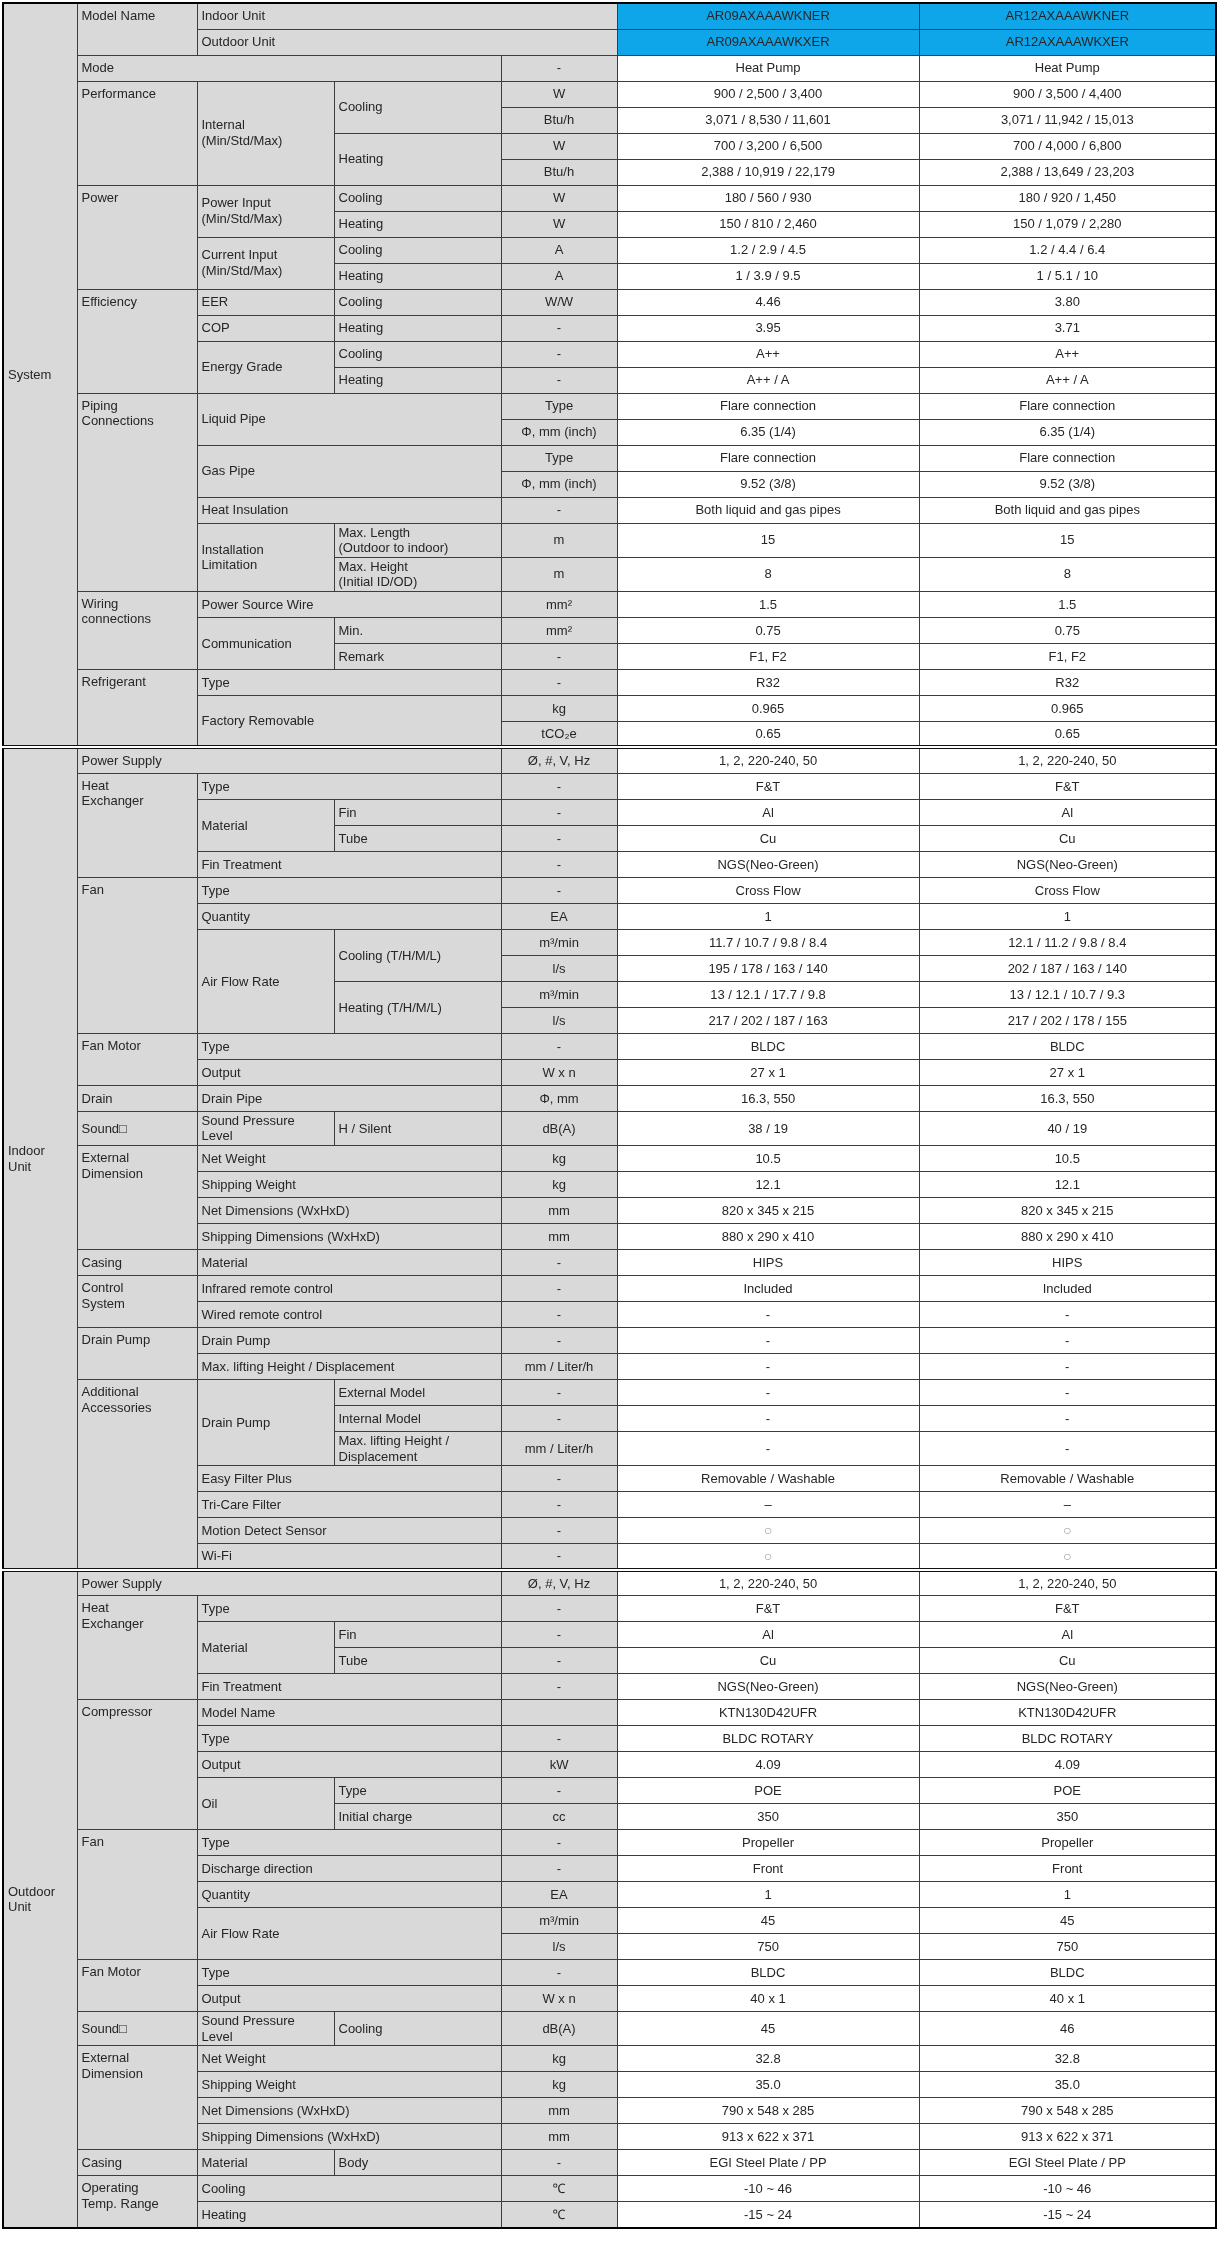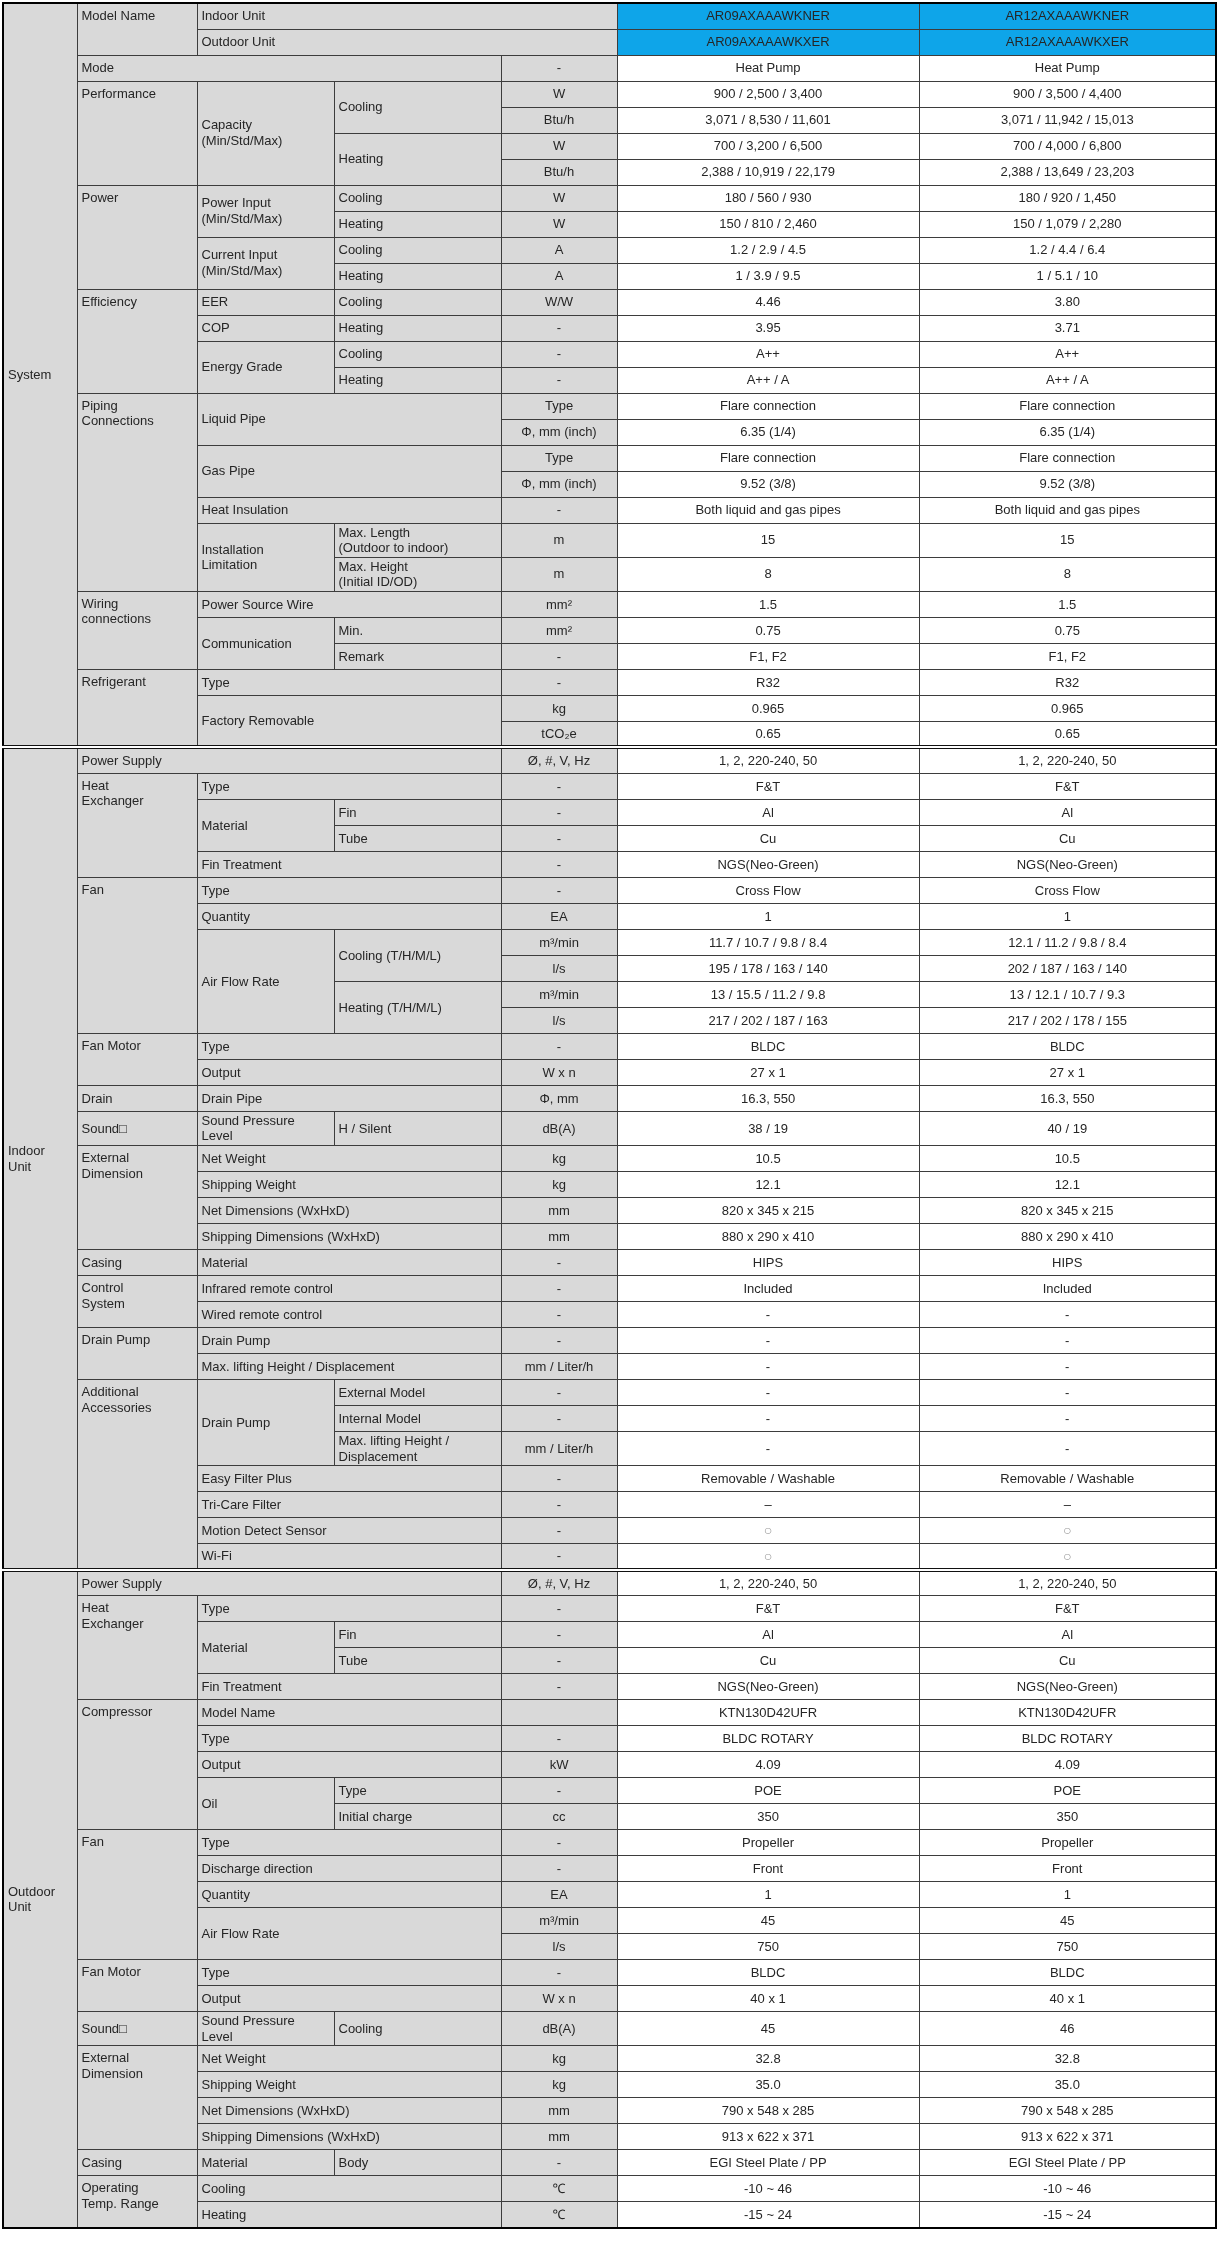--- a/index.html
+++ b/index.html
@@ -44,21 +44,21 @@
           <td class="cell-v shade">AR12AXAAAWKXER</td>
         </tr>
         <tr>
           <td colspan="3" class="cell-b">Mode</td>
           <td class="cell-u">-</td>
           <td class="cell-v">Heat Pump</td>
           <td class="cell-v">Heat Pump</td>
         </tr>
         <tr>
           <td rowspan="4" class="cell-b va-top">Performance</td>
-          <td rowspan="4" class="cell-c">Capacity
+          <td rowspan="4" class="cell-c">Internal
 (Min/Std/Max)</td>
           <td rowspan="2" class="cell-d">Cooling</td>
           <td class="cell-u">W</td>
           <td class="cell-v">900 / 2,500 / 3,400</td>
           <td class="cell-v">900 / 3,500 / 4,400</td>
         </tr>
         <tr>
           <td class="cell-u">Btu/h</td>
           <td class="cell-v">3,071 / 8,530 / 11,601</td>
           <td class="cell-v">3,071 / 11,942 / 15,013</td>
@@ -272,21 +272,21 @@
           <td class="cell-v">12.1 / 11.2 / 9.8 / 8.4</td>
         </tr>
         <tr>
           <td class="cell-u">l/s</td>
           <td class="cell-v">195 / 178 / 163 / 140</td>
           <td class="cell-v">202 / 187 / 163 / 140</td>
         </tr>
         <tr>
           <td rowspan="2" class="cell-d">Heating (T/H/M/L)</td>
           <td class="cell-u">m³/min</td>
-          <td class="cell-v">13 / 15.5 / 11.2 / 9.8</td>
+          <td class="cell-v">13 / 12.1 / 17.7 / 9.8</td>
           <td class="cell-v">13 / 12.1 / 10.7 / 9.3</td>
         </tr>
         <tr>
           <td class="cell-u">l/s</td>
           <td class="cell-v">217 / 202 / 187 / 163</td>
           <td class="cell-v">217 / 202 / 178 / 155</td>
         </tr>
         <tr>
           <td rowspan="2" class="cell-b va-top">Fan Motor</td>
           <td colspan="2" class="cell-c">Type</td>

